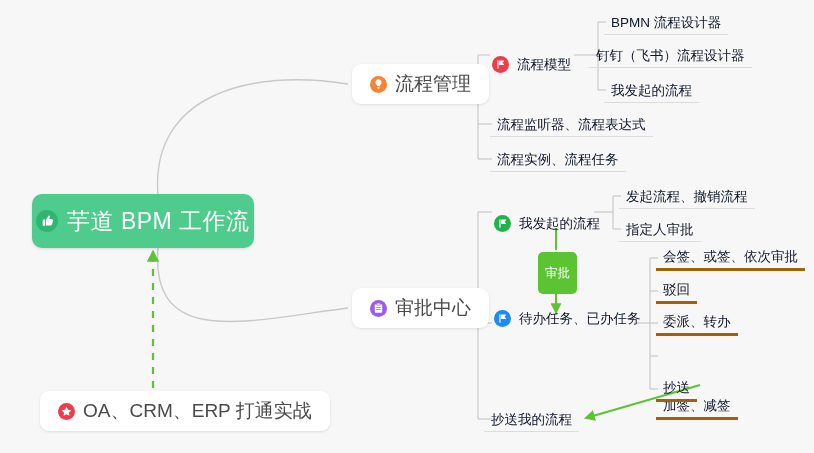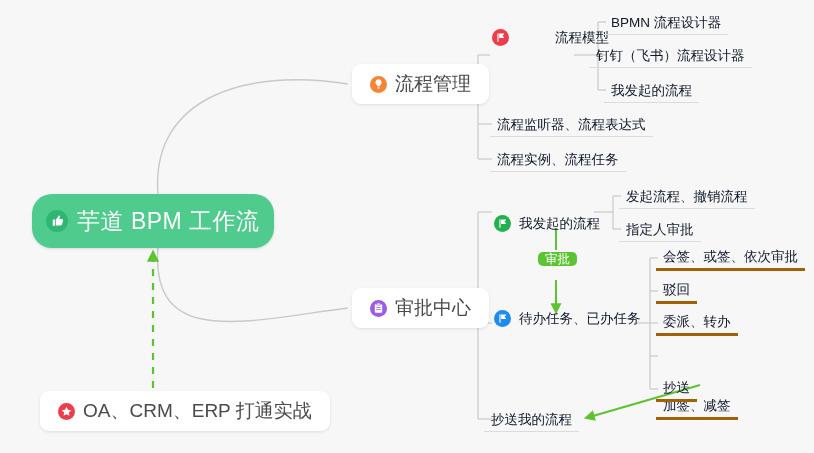--- a/index.html
+++ b/index.html
@@ -19,22 +19,22 @@
     width: 814px; height: 453px;
     pointer-events: none;
   }
 
   
   .node { position: absolute; display: flex; align-items: center; }
 
   
   .root-node {
     background: #4ecb8d;
-    border-radius: 20px;
-    padding: 0 14px;
+    border-radius: 10px;
+    padding: 0 4px;
     height: 54px;
     box-shadow: 0 1px 3px rgba(0,0,0,.12);
     align-items: center;
   }
   .root-label {
     color: #ffffff;
     font-size: 23px;
     letter-spacing: .5px;
     white-space: nowrap;
   }
@@ -84,21 +84,21 @@
   }
   .ic svg { position: absolute; left: 0; top: 0; }
   .ic-lg { width: 22px; height: 22px; margin-right: 9px; }
 
   
   .tag-badge {
     position: absolute;
     background: #5cc433;
     border-radius: 5px;
     padding: 3px 7px;
-    height: 14px;
+    height: 42px;
     display: flex; align-items: center;
   }
   .tag-badge span { color: #fff; font-size: 12.5px; white-space: nowrap; }
 </style>
 </head>
 <body>
 
 <div id="canvas">
 
   <svg class="layer">
@@ -169,21 +169,21 @@
       <svg width="17" height="17" viewBox="0 0 17 17">
         <circle cx="8.5" cy="8.5" r="8.5" fill="#f98335"></circle>
         <path d="M8.5 3.3a3.1 3.1 0 0 0-1.8 5.6c.35.27.55.65.55 1.05v.25h2.5v-.25c0-.4.2-.78.55-1.05A3.1 3.1 0 0 0 8.5 3.3z" fill="#ffffff"></path>
         <rect x="7.25" y="10.9" width="2.5" height="0.9" rx="0.45" fill="#ffffff"></rect>
         <rect x="7.55" y="12.2" width="1.9" height="0.9" rx="0.45" fill="#ffffff"></rect>
       </svg>
     </span>
     <span class="card-label">流程管理</span>
   </div>
 
-  <div class="node icon-leaf" style="left:490px; top:29px;gap:38px;">
+  <div class="node icon-leaf" style="left:490px; top:56px;">
     <span class="ic">
       <svg width="17" height="17" viewBox="0 0 17 17">
         <circle cx="8.5" cy="8.5" r="8.5" fill="#ef3c4a"></circle>
         <rect x="5.4" y="4.2" width="1.15" height="8.6" rx="0.55" fill="#ffffff"></rect>
         <path d="M7.1 4.6h4.5c.4 0 .6.45.35.75L10.5 6.8l1.45 1.45c.25.3.05.75-.35.75H7.1V4.6z" fill="#ffffff"></path>
       </svg>
     </span>
     <span class="leaf-label">流程模型</span>
   </div>
 

